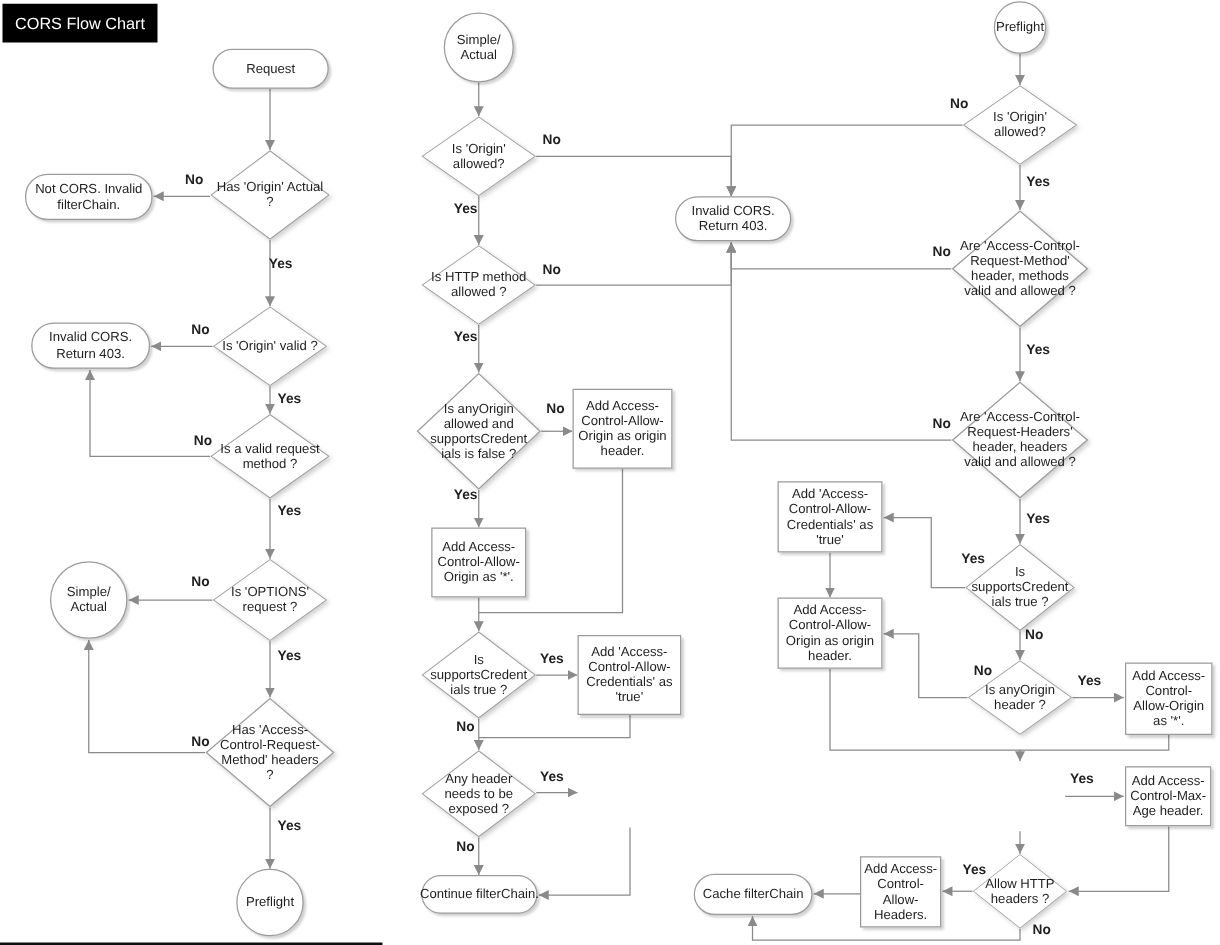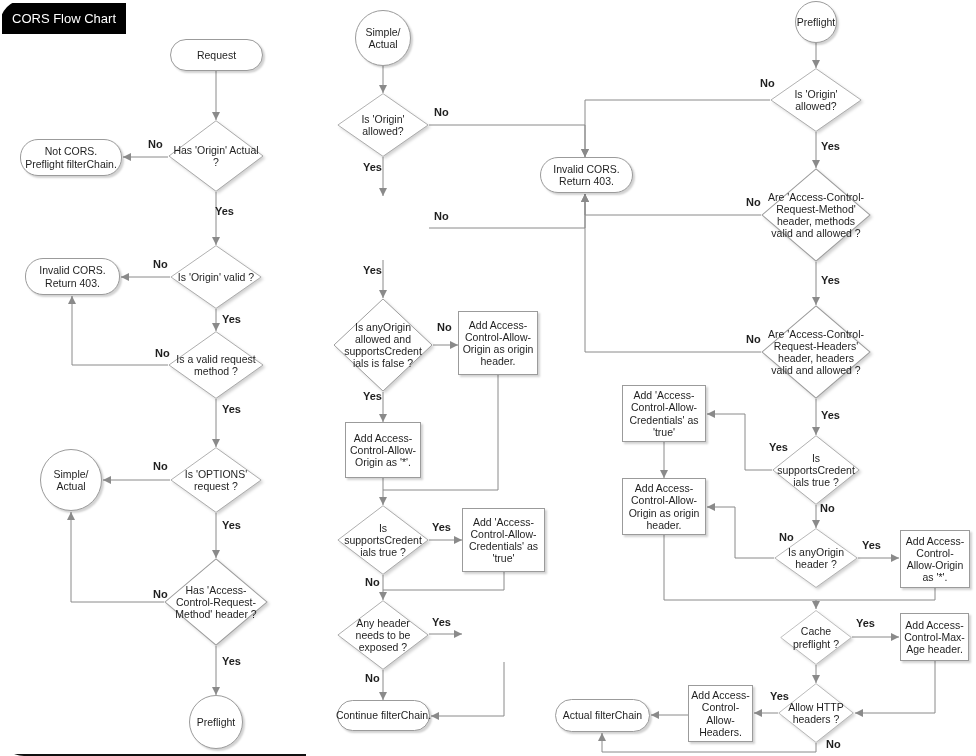--- a/index.html
+++ b/index.html
@@ -1,17 +1,17 @@
 <!DOCTYPE html>
 <html style="--line: #8a8a8a; --shape-border: #9b9b9b; --shape-fill: #ffffff; --text: #1f1f1f; --title-bg: #000000; --title-fg: #ffffff;"><head>
 <meta charset="utf-8">
 <style>
   html,body{margin:0;padding:0;background:#fff;}
   .canvas{position:relative;width:976px;height:756px;background:#fff;overflow:hidden;
-          font-family:"Liberation Sans",sans-serif;color:var(--text,#1a1a1a);border-radius:24px;}
+          font-family:"Liberation Sans",sans-serif;color:var(--text,#1a1a1a);}
   .edges{position:absolute;left:0;top:0;}
   .edges polyline{fill:none;stroke:var(--line,#8a8a8a);stroke-width:1;}
   #arrowhead path{fill:var(--line,#8a8a8a);}
   .node{position:absolute;box-sizing:border-box;display:flex;align-items:center;justify-content:center;
         text-align:center;font-size:10.5px;line-height:1.15;color:var(--text,#1a1a1a);}
   .stadium{background:var(--shape-fill,#fff);border:1px solid var(--shape-border,#9b9b9b);
            border-radius:18px;box-shadow:2px 2px 2px rgba(0,0,0,0.18);padding:1px 4px;}
   .rect{background:var(--shape-fill,#fff);border:1px solid var(--shape-border,#9b9b9b);
         box-shadow:2px 2px 2px rgba(0,0,0,0.18);padding:1px 2px;}
   .circle{background:var(--shape-fill,#fff);border:1px solid var(--shape-border,#9b9b9b);
@@ -94,21 +94,21 @@
   <div class="node stadium" style="left:170px;top:39px;width:93px;height:32px">
     <span class="nlabel">Request</span>
   </div>
   <div class="node diamond" style="left:168px;top:120px;width:96px;height:72px">
     <svg viewBox="0 0 100 100" preserveAspectRatio="none">
         <polygon points="50,1 99,50 50,99 1,50"></polygon>
       </svg>
     <span class="nlabel">Has 'Origin' Actual ?</span>
   </div>
   <div class="node stadium" style="left:20px;top:139px;width:102px;height:37px">
-    <span class="nlabel">Not CORS. Preflight filterChain.</span>
+    <span class="nlabel">Not CORS. Invalid filterChain.</span>
   </div>
   <div class="node diamond" style="left:170px;top:245px;width:92px;height:64px">
     <svg viewBox="0 0 100 100" preserveAspectRatio="none">
         <polygon points="50,1 99,50 50,99 1,50"></polygon>
       </svg>
     <span class="nlabel">Is 'Origin' valid ?</span>
   </div>
   <div class="node stadium" style="left:25px;top:258px;width:95px;height:37px">
     <span class="nlabel">Invalid CORS. Return 403.</span>
   </div>
@@ -124,38 +124,44 @@
       </svg>
     <span class="nlabel">Is 'OPTIONS' request ?</span>
   </div>
   <div class="node circle" style="left:40px;top:449px;width:62px;height:62px">
     <span class="nlabel">Simple/ Actual</span>
   </div>
   <div class="node diamond" style="left:164px;top:558px;width:104px;height:88px">
     <svg viewBox="0 0 100 100" preserveAspectRatio="none">
         <polygon points="50,1 99,50 50,99 1,50"></polygon>
       </svg>
-    <span class="nlabel" style="width:84px">Has 'Access-Control-Request-Method' header ?</span>
+    <span class="nlabel" style="width:84px">Has 'Access-Control-Request-Method' headers ?</span>
   </div>
   <div class="node circle" style="left:189px;top:695px;width:54px;height:54px">
     <span class="nlabel">Preflight</span>
   </div>
 
   <div class="node circle" style="left:355px;top:10px;width:56px;height:56px">
     <span class="nlabel">Simple/ Actual</span>
   </div>
   <div class="node diamond" style="left:337px;top:93px;width:92px;height:64px">
     <svg viewBox="0 0 100 100" preserveAspectRatio="none">
         <polygon points="50,1 99,50 50,99 1,50"></polygon>
       </svg>
     <span class="nlabel">Is 'Origin' allowed?</span>
   </div>
   <div class="node stadium" style="left:540px;top:157px;width:93px;height:36px">
     <span class="nlabel">Invalid CORS. Return 403.</span>
   </div>
+  <div class="node diamond" style="left:337px;top:196px;width:92px;height:64px">
+    <svg viewBox="0 0 100 100" preserveAspectRatio="none">
+        <polygon points="50,1 99,50 50,99 1,50"></polygon>
+      </svg>
+    <span class="nlabel">Is HTTP method allowed ?</span>
+  </div>
   <div class="node diamond" style="left:333px;top:298px;width:100px;height:94px">
     <svg viewBox="0 0 100 100" preserveAspectRatio="none">
         <polygon points="50,1 99,50 50,99 1,50"></polygon>
       </svg>
     <span class="nlabel" style="width:90px">Is anyOrigin allowed and supportsCredent ials is false ?</span>
   </div>
   <div class="node rect" style="left:458px;top:311px;width:80px;height:64px">
     <span class="nlabel">Add Access-Control-Allow-Origin as origin header.</span>
   </div>
   <div class="node rect" style="left:345px;top:422px;width:76px;height:56px">
@@ -215,40 +221,34 @@
   </div>
   <div class="node diamond" style="left:774px;top:528px;width:84px;height:60px">
     <svg viewBox="0 0 100 100" preserveAspectRatio="none">
         <polygon points="50,1 99,50 50,99 1,50"></polygon>
       </svg>
     <span class="nlabel">Is anyOrigin header ?</span>
   </div>
   <div class="node rect" style="left:900px;top:530px;width:70px;height:58px">
     <span class="nlabel">Add Access-Control-Allow-Origin as '*'.</span>
   </div>
-  <div class="node diamond" style="left:780px;top:610px;width:72px;height:55px">
-    <svg viewBox="0 0 100 100" preserveAspectRatio="none">
-        <polygon points="50,1 99,50 50,99 1,50"></polygon>
-      </svg>
-    <span class="nlabel">Cache preflight ?</span>
-  </div>
   <div class="node rect" style="left:900px;top:613px;width:69px;height:48px">
     <span class="nlabel">Add Access-Control-Max-Age header.</span>
   </div>
   <div class="node diamond" style="left:778px;top:683px;width:76px;height:60px">
     <svg viewBox="0 0 100 100" preserveAspectRatio="none">
         <polygon points="50,1 99,50 50,99 1,50"></polygon>
       </svg>
     <span class="nlabel">Allow HTTP headers ?</span>
   </div>
   <div class="node rect" style="left:688px;top:685px;width:65px;height:57px">
     <span class="nlabel">Add Access-Control-Allow-Headers.</span>
   </div>
   <div class="node stadium" style="left:555px;top:699px;width:95px;height:33px">
-    <span class="nlabel nowrap">Actual filterChain</span>
+    <span class="nlabel nowrap">Cache filterChain</span>
   </div>
 
   <div class="edge-label" style="left:148px;top:138px">No</div>
   <div class="edge-label" style="left:215px;top:205px">Yes</div>
   <div class="edge-label" style="left:153px;top:258px">No</div>
   <div class="edge-label" style="left:222px;top:313px">Yes</div>
   <div class="edge-label" style="left:155px;top:347px">No</div>
   <div class="edge-label" style="left:222px;top:403px">Yes</div>
   <div class="edge-label" style="left:153px;top:460px">No</div>
   <div class="edge-label" style="left:222px;top:519px">Yes</div>

